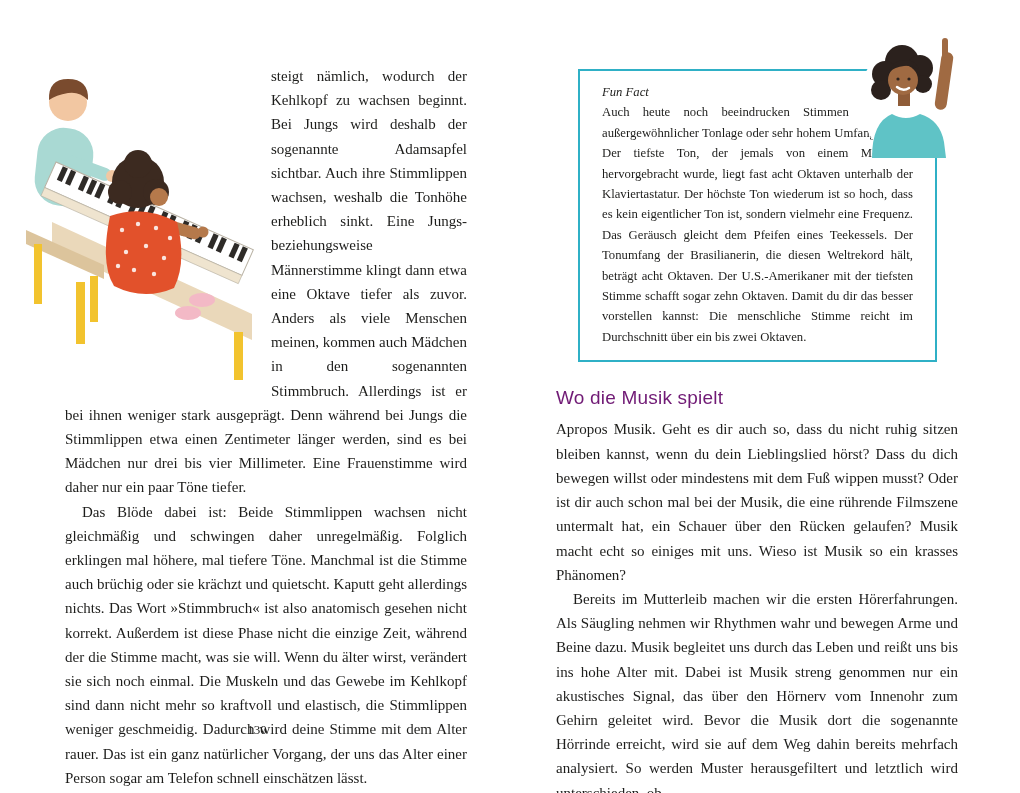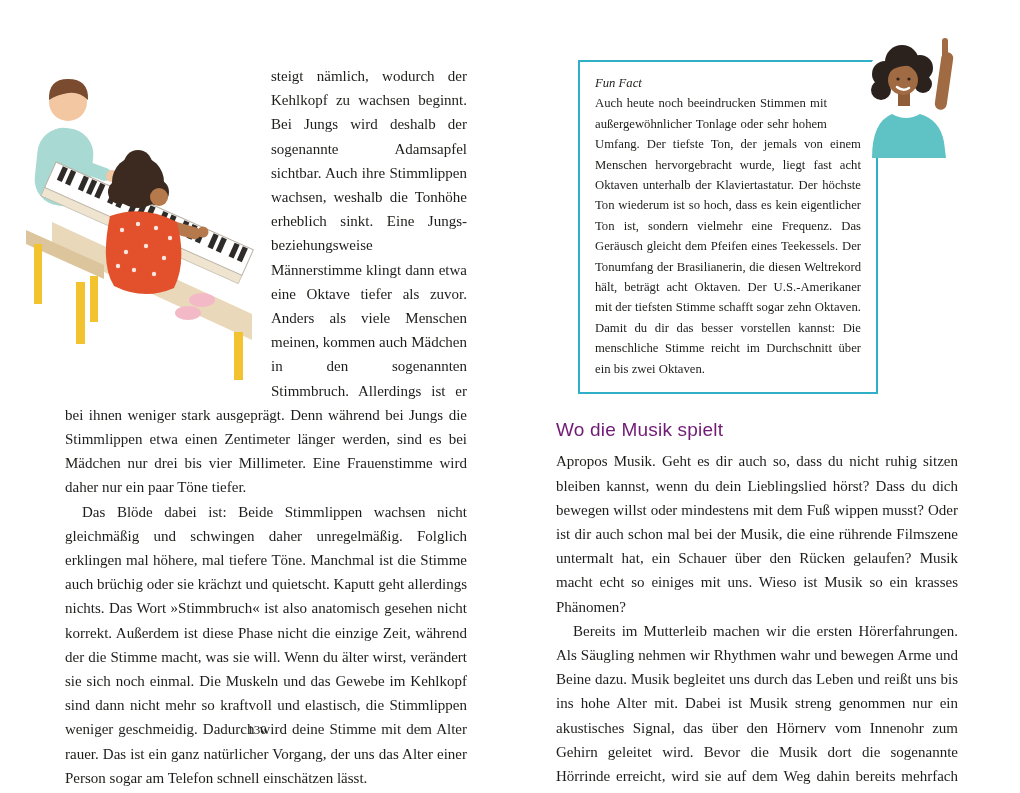--- a/index.html
+++ b/index.html
@@ -12,22 +12,22 @@
              font-size:15px;line-height:24.2px;text-align:justify;
              hyphens:auto;font-family:Liberation Serif, serif;-webkit-hyphens:auto;}
   .kids-spacer{float:left;width:206px;height:315px;}
   .left-text p,.right-col p{margin:0;}
   p.indent{text-indent:17px;}
 
   
   .right-col{position:absolute;left:556px;top:60px;width:402px;
              font-size:15px;line-height:24.2px;text-align:justify;
              hyphens:auto;-webkit-hyphens:auto;}
-  .fun-fact-box{box-sizing:border-box;margin:0 0 0 22px;width:300px;
-                border:2px solid #2fb0c6;padding:11px 15px 13px;
+  .fun-fact-box{box-sizing:border-box;margin:9px 0 0 22px;width:359px;
+                border:2px solid #2fb0c6;padding:11px 22px 13px;
                 font-size:12.7px;line-height:20.4px;text-align:justify;}
   .fun-fact-title{font-style:italic;text-align:left;margin:0 0 1px 0;}
   .woman-spacer{float:right;width:34px;height:42px;}
   .woman-illo{position:absolute;left:306px;top:-24px;width:104px;height:122px;z-index:3;}
   .section-heading{font-family:"Liberation Sans","DejaVu Sans",sans-serif;
                    font-weight:400;color:#701a75;font-size:19px;letter-spacing:.2px;
                    margin:24px 0 7px 0;text-align:left;}
 
   
   .page-number{position:absolute;top:722px;width:402px;text-align:center;

